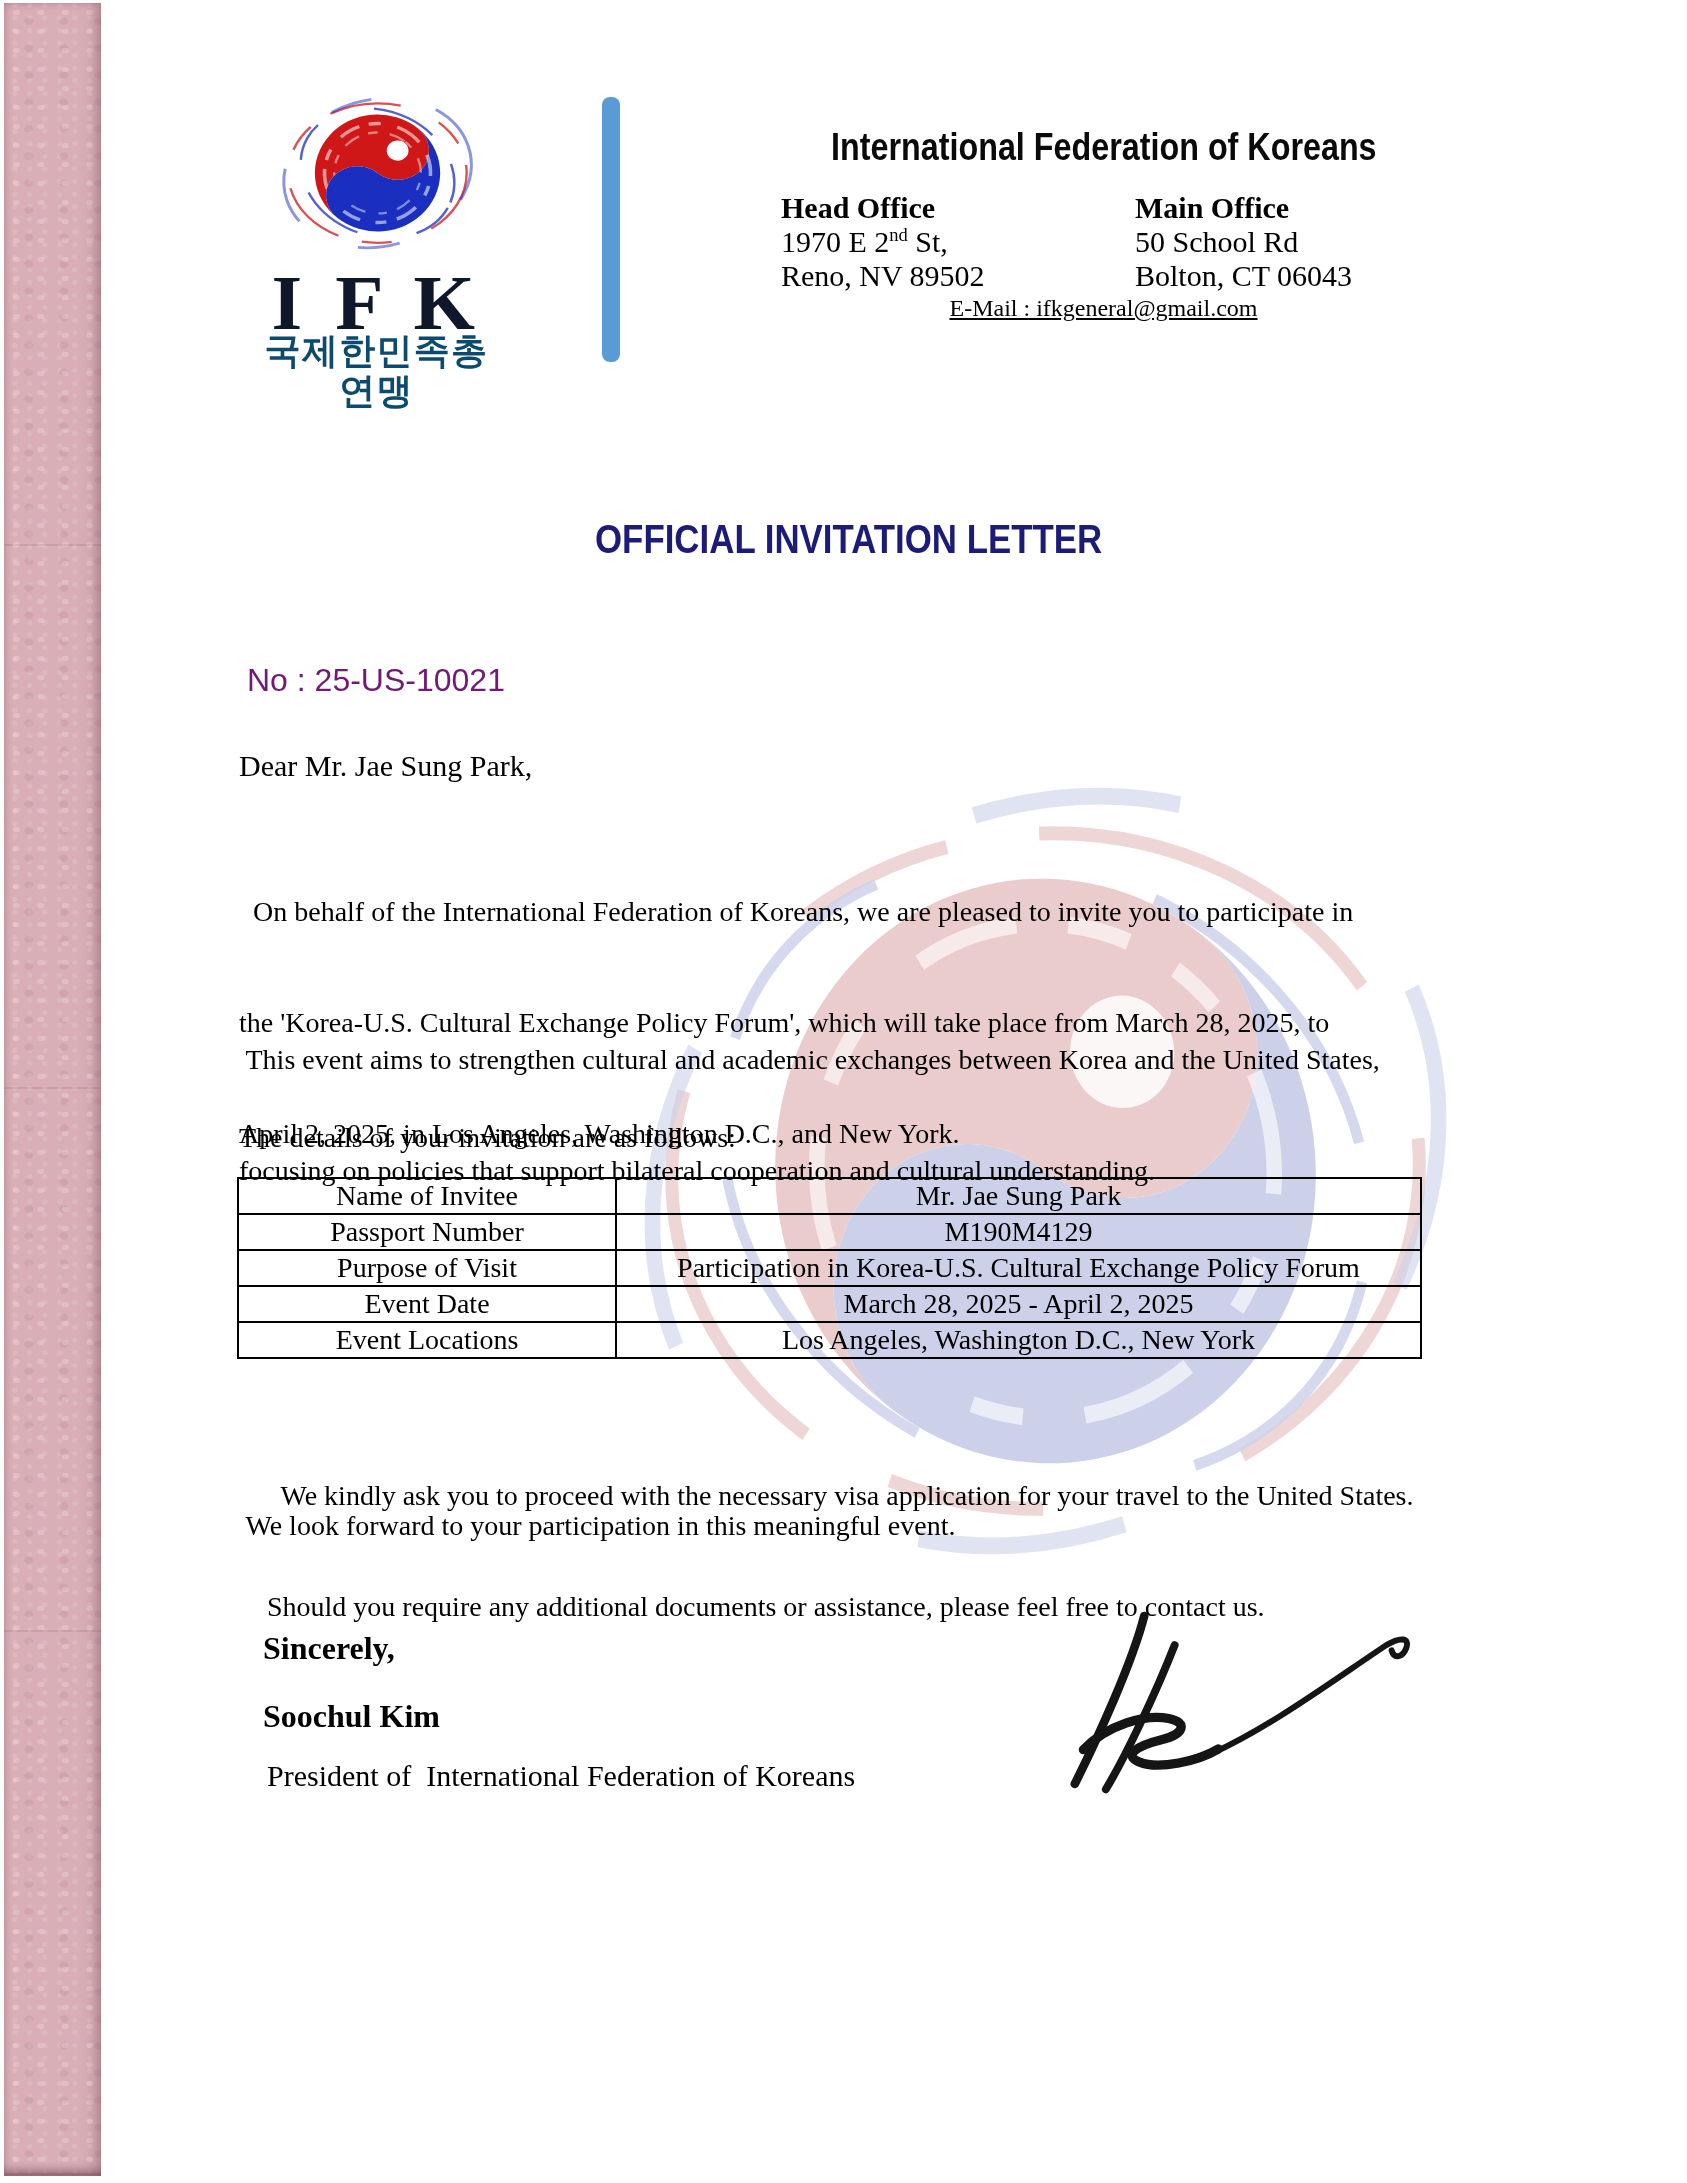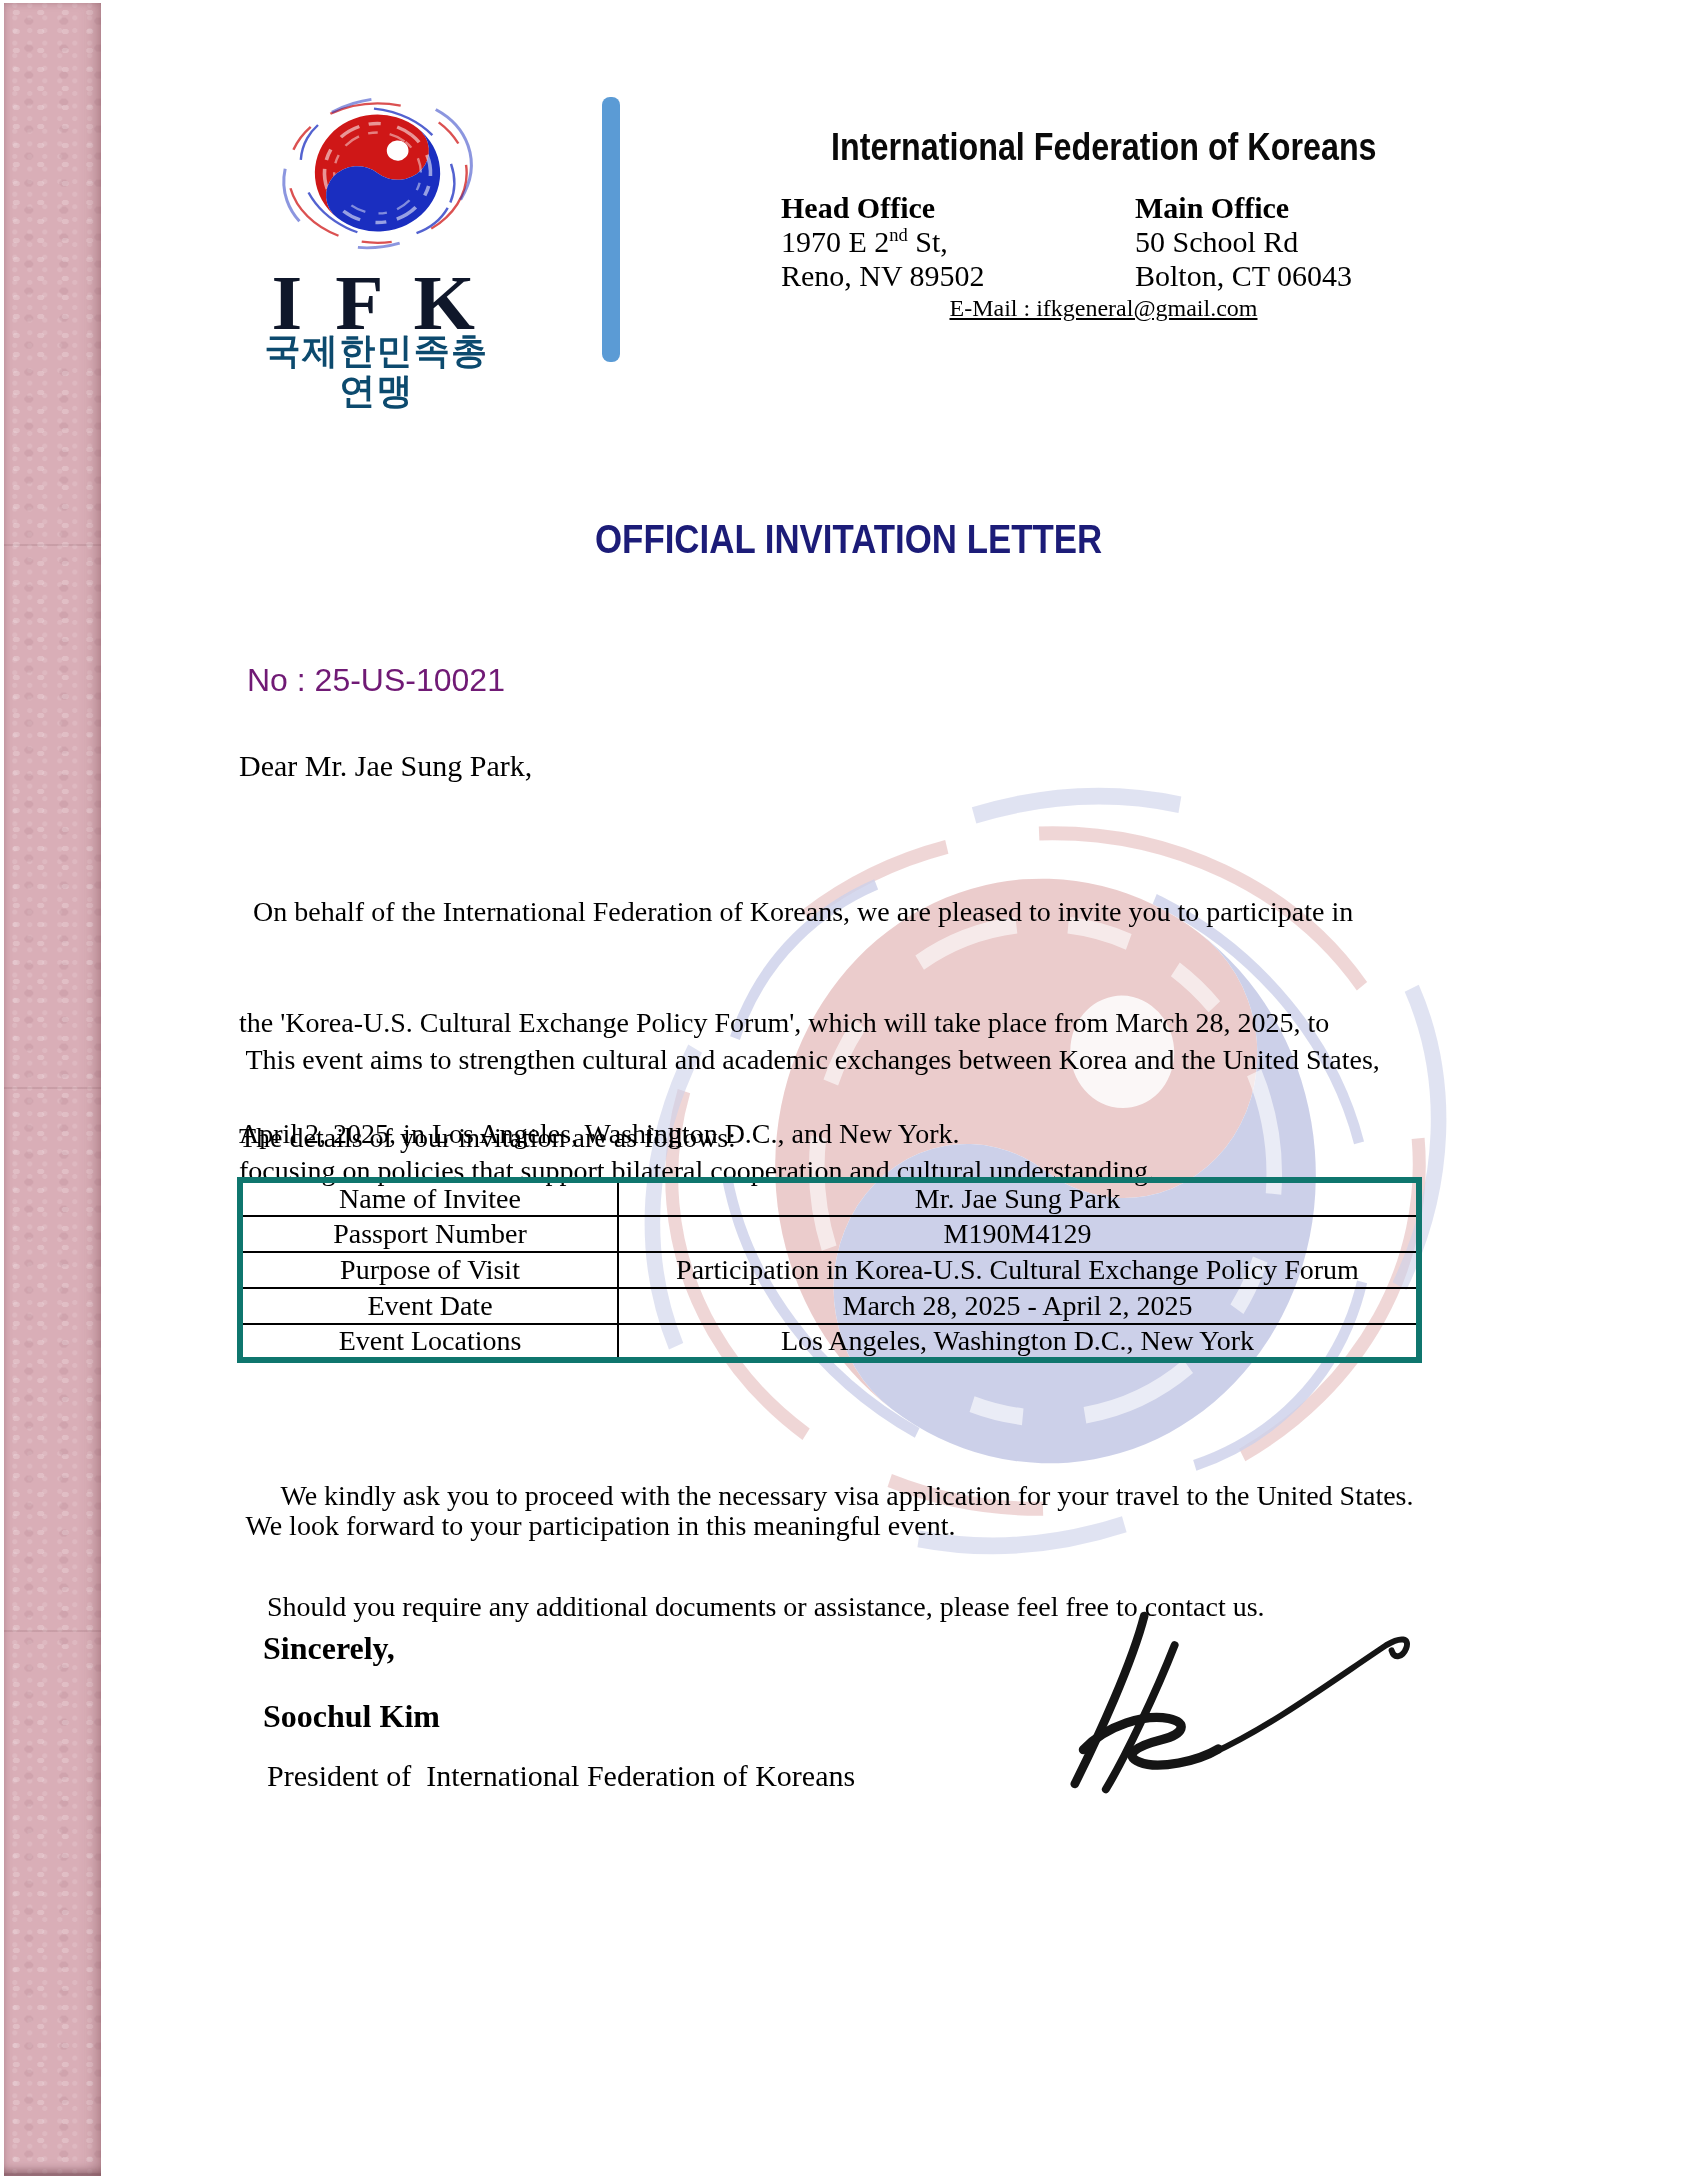--- a/index.html
+++ b/index.html
@@ -57,21 +57,21 @@
 
   .body-text { font-size:28px; line-height:37px; white-space:pre; }
   .salutation { left:239px; top:749px; font-size:30px; white-space:pre; }
   .para1 { left:239px; top:819px; }
   .para2 { left:239px; top:967px; }
   .para3 { left:239px; top:1119px; }
   .para4 { left:239px; top:1403px;margin-left:28px; }
   .para5 { left:239px; top:1507px; }
 
   
-  .detail-table { left:237px; top:1177px; width:1185px; border:6px solid #0f766e;
+  .detail-table { left:237px; top:1177px; width:1185px; border:1px solid #0f766e;
     border-collapse:collapse; table-layout:fixed; background:transparent; }
   .detail-table td { border:2px solid #000; height:36px; text-align:center;
     vertical-align:middle; font-size:28px; padding:0 5.3px; }
   .detail-table td.c1 { width:378px; }
 
   .closing-sincerely { left:263px; top:1630px; font-size:32px; font-weight:bold; }
   .closing-name      { left:263px; top:1698px; font-size:32px; font-weight:bold; }
   .closing-role      { left:267px; top:1759px; font-size:30px; white-space:pre; }
 
   .watermark { left:526px; top:721px; width:1039px; height:900px;

